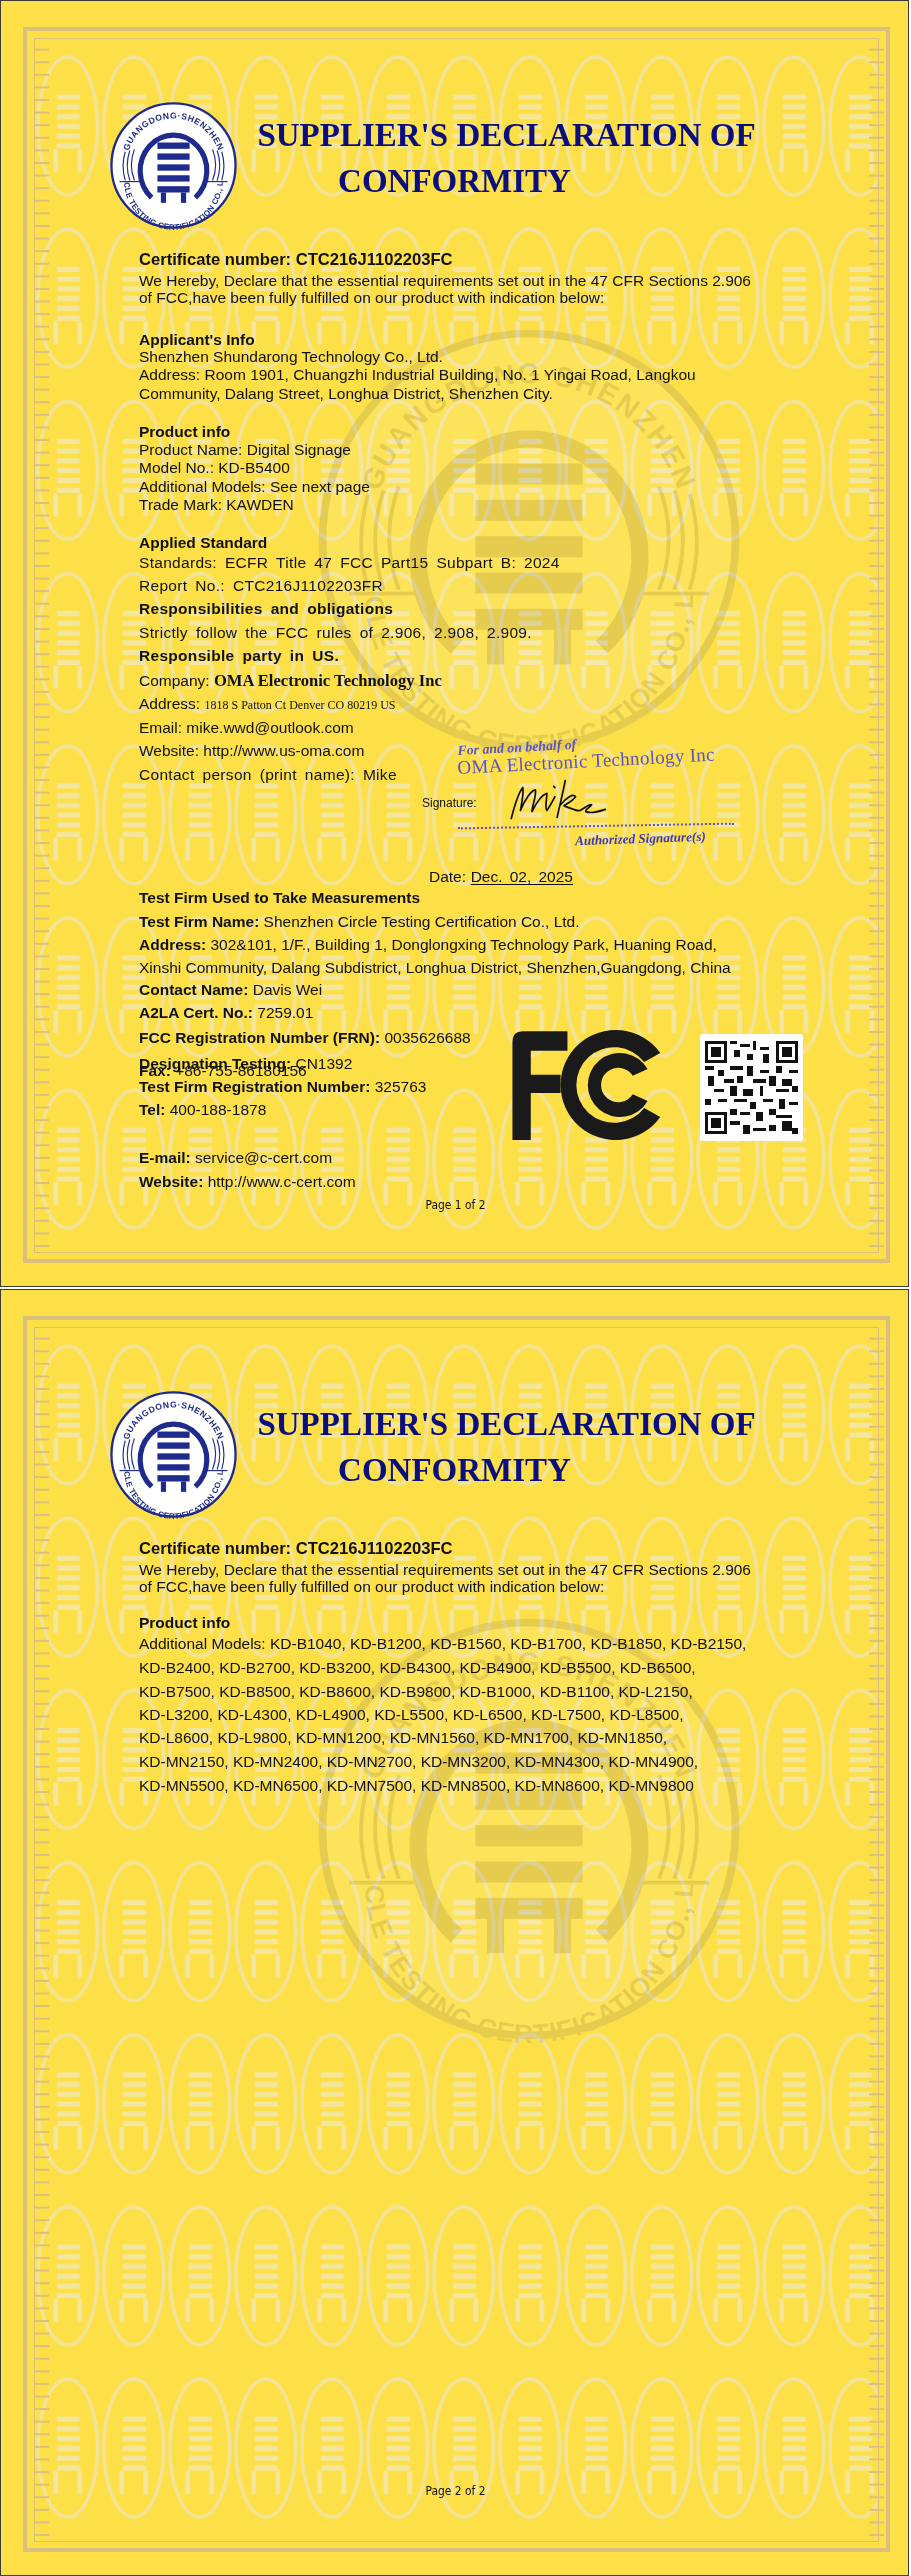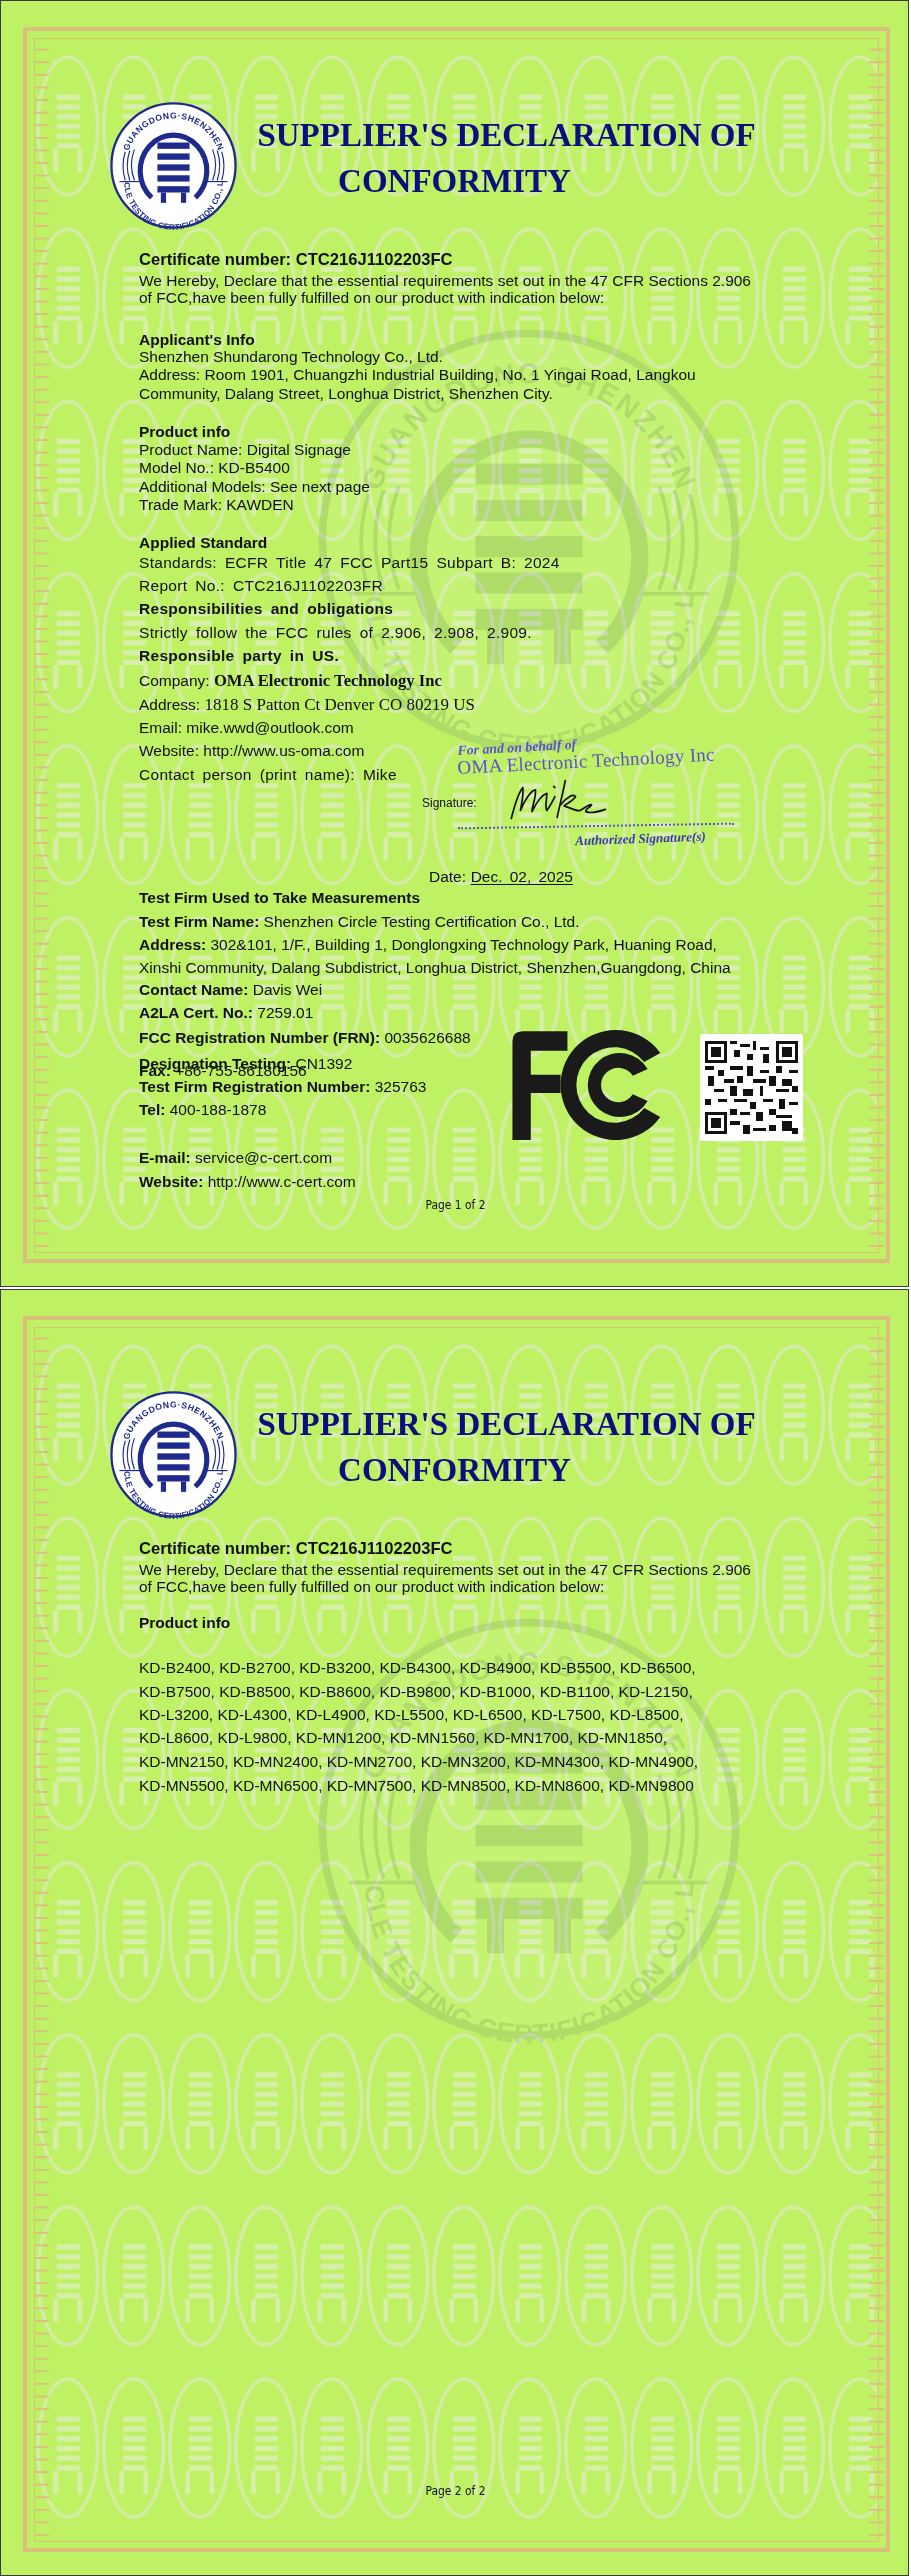--- a/index.html
+++ b/index.html
@@ -1,33 +1,33 @@
 <!DOCTYPE html>
 <html style="font-size:9.2px"><head>
 <meta charset="utf-8">
 <style>
   html, body { margin: 0; padding: 0; background: #ffffff; }
   body { width: 911px; height: 2576px; position: relative; overflow: hidden; font-family: "Liberation Sans", sans-serif; color: #111; }
-  .page { position: absolute; left: 0; width: 909px; height: 1287px; background: #bef264; border: 1.1px solid #3a3a3a; box-sizing: border-box; overflow: hidden; }
+  .page { position: absolute; left: 0; width: 909px; height: 1287px; background: #fde047; border: 1.1px solid #3a3a3a; box-sizing: border-box; overflow: hidden; }
   .page.p1 { top: 0; }
   .page.p2 { top: 1289px; }
   .frame-outer { position: absolute; left: 22px; top: 26.4px; width: 867px; height: 1236px; border: 4.6px solid #dcbf7d; box-sizing: border-box; }
   .frame-inner { position: absolute; left: 33px; top: 37px; width: 845px; height: 1215px; border: 1.7px solid #dcbf7d; box-sizing: border-box; }
   .ticks { position: absolute; top: 37px; height: 1215px; width: 19.5px; }
   .ticks.left { left: 33px; background: repeating-linear-gradient(to bottom, transparent 0, transparent 11px, #dcbf7d 11px, #dcbf7d 12.6px); background-size: 15px 12.6px; background-repeat: repeat-y; }
   .ticks.right { left: 863px; background: repeating-linear-gradient(to bottom, transparent 0, transparent 11px, #dcbf7d 11px, #dcbf7d 12.6px); background-size: 15px 12.6px; background-repeat: repeat-y; background-position: right 0; }
   .pattern { position: absolute; left: 34px; top: 39px; width: 842px; height: 1211px; opacity: 0.55; }
   .watermark { position: absolute; left: 310px; top: 321px; width: 436px; height: 436px; opacity: 0.10; }
   .logo { position: absolute; left: 107px; top: 99px; width: 131px; height: 131px; }
   .title { position: absolute; left: 247px; width: 517px; text-align: center; font-family: "Liberation Serif", serif; font-weight: bold; font-size: 33px; color: #0a0f7d; line-height: 1; white-space: nowrap; }
   .t1 { top: 118px; }
   .t2 { top: 164px; left: 247px; width: 413px; }
   .txt { position: absolute; left: 138px; font-size: 15.5px; line-height: 1; white-space: nowrap; color: #111; }
   .b { font-weight: bold; }
-  .serif { font-family: "Liberation Serif", serif; font-size: 17px; }
+  .serif { font-family: "Liberation Serif", serif; font-size: 12px; }
   .serif.b { font-size: 16.6px; }
   .wide { letter-spacing: 0.3px; word-spacing: 3.4px; }
   .stamp { position: absolute; color: #5b52c8; font-family: "Liberation Serif", serif; white-space: nowrap; }
   .stamp-for { left: 457px; top: 742px; font-size: 13.8px; font-style: italic; font-weight: bold; transform: rotate(-3deg); transform-origin: left bottom; }
   .stamp-co { left: 457px; top: 756px; font-size: 19px; transform: rotate(-3deg); transform-origin: left bottom; letter-spacing: 0.3px; }
   .sig-label { position: absolute; left: 421px; top: 795px; font-size: 12px; }
   .sig-svg { position: absolute; left: 508px; top: 775px; width: 109px; height: 46px; }
   .dotline { position: absolute; left: 457px; top: 824px; width: 276px; height: 3.4px; border-top: 2.9px dotted #5b52c8; transform: rotate(-1deg); }
   .auth { position: absolute; left: 574px; top: 830px; font-size: 13.2px; font-style: italic; font-weight: bold; color: #3e37b5; font-family: "Liberation Serif", serif; transform: rotate(-2deg); }
   .date { position: absolute; left: 428px; top: 867px; font-size: 15.5px; white-space: nowrap; text-align: right; }
@@ -244,20 +244,21 @@
       <use href="#logo-mark"></use>
     </svg>
   <div class="title t1">SUPPLIER'S DECLARATION OF</div>
   <div class="title t2">CONFORMITY</div>
 
   <div class="txt b" style="top:251px;font-size:16.6px;">Certificate number: CTC216J1102203FC</div>
   <div class="txt" style="top:272px;">We Hereby, Declare that the essential requirements set out in the 47 CFR Sections 2.906</div>
   <div class="txt" style="top:289px;">of FCC,have been fully fulfilled on our product with indication below:</div>
 
   <div class="txt b" style="top:325px;">Product info</div>
+  <div class="txt" style="top:346px;">Additional Models: KD-B1040, KD-B1200, KD-B1560, KD-B1700, KD-B1850, KD-B2150,</div>
   <div class="txt" style="top:370px;">KD-B2400, KD-B2700, KD-B3200, KD-B4300, KD-B4900, KD-B5500, KD-B6500,</div>
   <div class="txt" style="top:394px;">KD-B7500, KD-B8500, KD-B8600, KD-B9800, KD-B1000, KD-B1100, KD-L2150,</div>
   <div class="txt" style="top:417px;">KD-L3200, KD-L4300, KD-L4900, KD-L5500, KD-L6500, KD-L7500, KD-L8500,</div>
   <div class="txt" style="top:427px;margin-top:13px;">KD-L8600, KD-L9800, KD-MN1200, KD-MN1560, KD-MN1700, KD-MN1850,</div>
   <div class="txt" style="top:464px;">KD-MN2150, KD-MN2400, KD-MN2700, KD-MN3200, KD-MN4300, KD-MN4900,</div>
   <div class="txt" style="top:488px;">KD-MN5500, KD-MN6500, KD-MN7500, KD-MN8500, KD-MN8600, KD-MN9800</div>
 
   <div class="pageno" style="top:1193px;">Page 2 of 2</div>
 </div>
 

